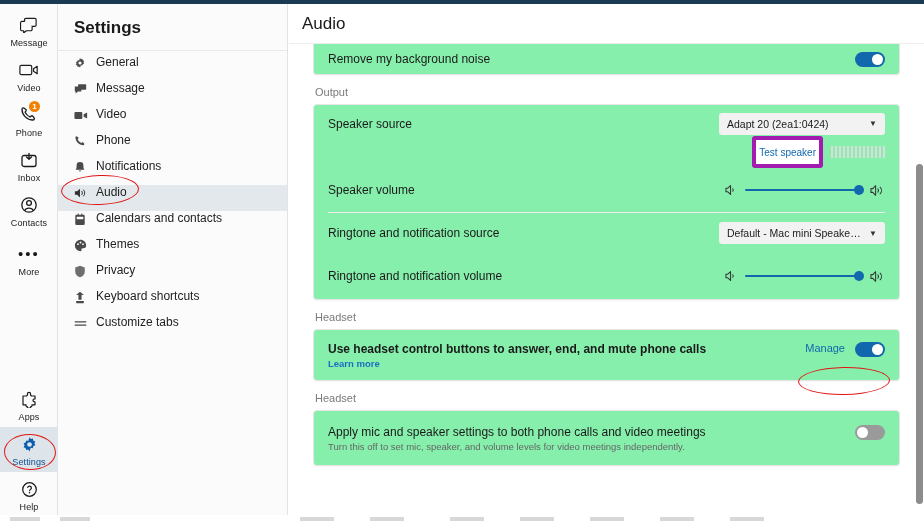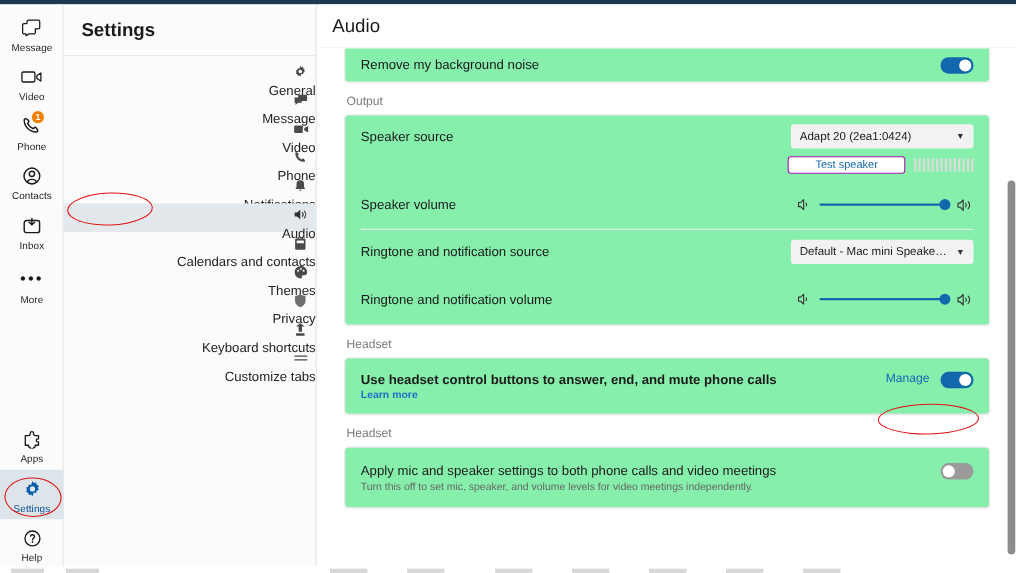--- a/index.html
+++ b/index.html
@@ -82,26 +82,25 @@
   }
   .settings-title {
     font-size: 17px;
     font-weight: bold;
     color: #1a1a1a;
     padding: 14px 0 12px 16px;
     border-bottom: 1px solid #e8e8e8;
   }
   .nav-list { padding-top: 4px; }
   .nav-item {
-    display: flex; align-items: flex-end;
+    display: flex; align-items: flex-start;
     height: 26px;
     padding-left: 16px;
     cursor: pointer;
     position: relative;
-    flex-direction: column;
   }
   .nav-item .nicon {
     width: 20px; height: 16px;
     display: flex; align-items: center; justify-content: flex-start;
     color: #4a4a4a;
     flex: 0 0 20px;
   }
   .nav-item .nlabel {
     font-size: 12px;
     color: #222;
@@ -200,26 +199,26 @@
     font-size: 10.5px;
     color: #1a1a1a;
     cursor: pointer;
     justify-content: space-between;
   }
   .dropdown .caret { font-size: 8px; color: #333; margin-left: 6px; }
   .dd-text { white-space: nowrap; overflow: hidden; text-overflow: ellipsis; }
 
   
   .test-btn {
-    border: 1px solid #a21caf;
+    border: 4px solid #a21caf;
     border-radius: 3px;
     color: #1268ad;
     font-size: 10px;
-    height: 16px;
-    padding: 0 24px;
+    height: 32px;
+    padding: 0 3px;
     display: flex; align-items: center; justify-content: center;
     background: #fff;
     cursor: pointer;
   }
   .meter { display: flex; gap: 2px; margin-left: 8px; }
   .meter i { display: block; width: 2px; height: 12px; background: #dcdcdc; }
 
   
   .slider-wrap {
     display: flex; align-items: center; gap: 7px;
@@ -303,41 +302,41 @@
     </div>
 
     <div class="rail-item">
       <span class="glyph">
         <svg width="18" height="18" viewBox="0 0 18 18">
             <path d="M2 3.2 C2 2.2 3 1.5 3.8 2 L5.6 3.2 C6.3 3.7 6.4 4.6 5.9 5.2 L5.1 6.2 C6.1 8.2 8 10 10 11 L11 10.2 C11.6 9.7 12.5 9.8 13 10.4 L14.2 12.2 C14.7 13 14 14 13 14 C7 14 2 9.2 2 3.2 Z" fill="none" stroke="#1a1a1a" stroke-width="1.3" stroke-linejoin="round"></path>
           </svg>
         <span class="badge">1</span>
       </span>
       <span class="rlabel">Phone</span>
+    </div>
+
+    <div class="rail-item">
+      <span class="glyph">
+        <svg width="18" height="16" viewBox="0 0 18 16">
+            <path d="M2 5.5 a2 2 0 0 1 2-2 h10 a2 2 0 0 1 2 2 v7 a2 2 0 0 1 -2 2 h-10 a2 2 0 0 1 -2 -2 Z" fill="none" stroke="#1a1a1a" stroke-width="1.3"></path>
+            <path d="M9 1.5 V7 M6.5 5 L9 7.3 L11.5 5" fill="none" stroke="#1a1a1a" stroke-width="1.3" stroke-linecap="round" stroke-linejoin="round"></path>
+          </svg>
+      </span>
+      <span class="rlabel">Inbox</span>
     </div>
 
     <div class="rail-item">
       <span class="glyph">
         <svg width="18" height="18" viewBox="0 0 18 18">
             <circle cx="9" cy="9" r="7.2" fill="none" stroke="#1a1a1a" stroke-width="1.3"></circle>
             <circle cx="9" cy="7" r="2.4" fill="none" stroke="#1a1a1a" stroke-width="1.3"></circle>
             <path d="M4.6 14.6 a4.8 4.2 0 0 1 8.8 0" fill="none" stroke="#1a1a1a" stroke-width="1.3"></path>
           </svg>
       </span>
       <span class="rlabel">Contacts</span>
-    </div>
-
-    <div class="rail-item">
-      <span class="glyph">
-        <svg width="18" height="16" viewBox="0 0 18 16">
-            <path d="M2 5.5 a2 2 0 0 1 2-2 h10 a2 2 0 0 1 2 2 v7 a2 2 0 0 1 -2 2 h-10 a2 2 0 0 1 -2 -2 Z" fill="none" stroke="#1a1a1a" stroke-width="1.3"></path>
-            <path d="M9 1.5 V7 M6.5 5 L9 7.3 L11.5 5" fill="none" stroke="#1a1a1a" stroke-width="1.3" stroke-linecap="round" stroke-linejoin="round"></path>
-          </svg>
-      </span>
-      <span class="rlabel">Inbox</span>
     </div>
 
     <div class="rail-item" style="padding-top:10px;">
       <span class="glyph">
         <span class="dots">•••</span>
       </span>
       <span class="rlabel">More</span>
     </div>
 
     <div class="rail-bottom">

